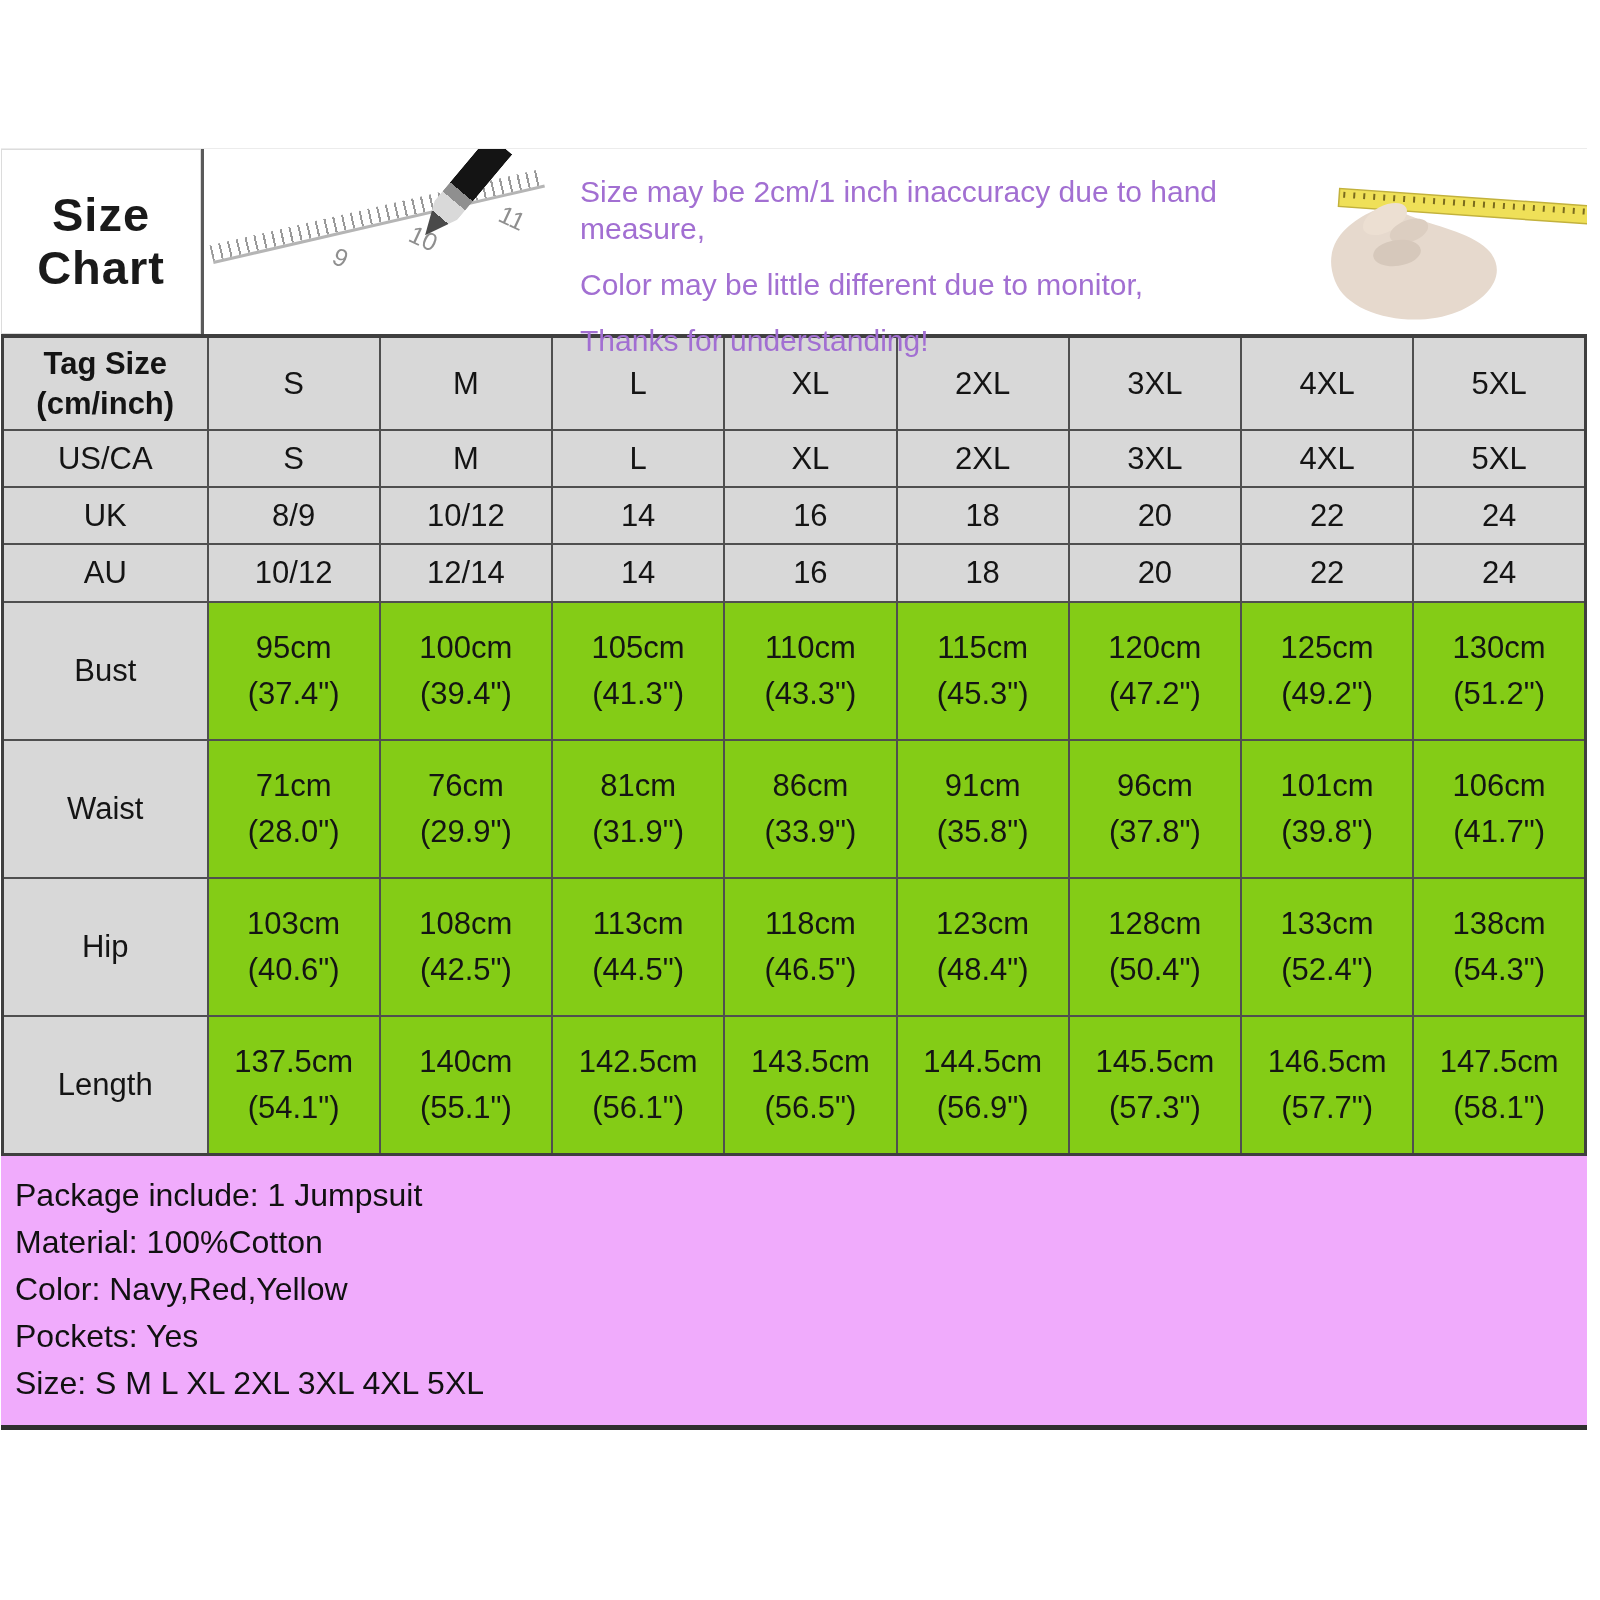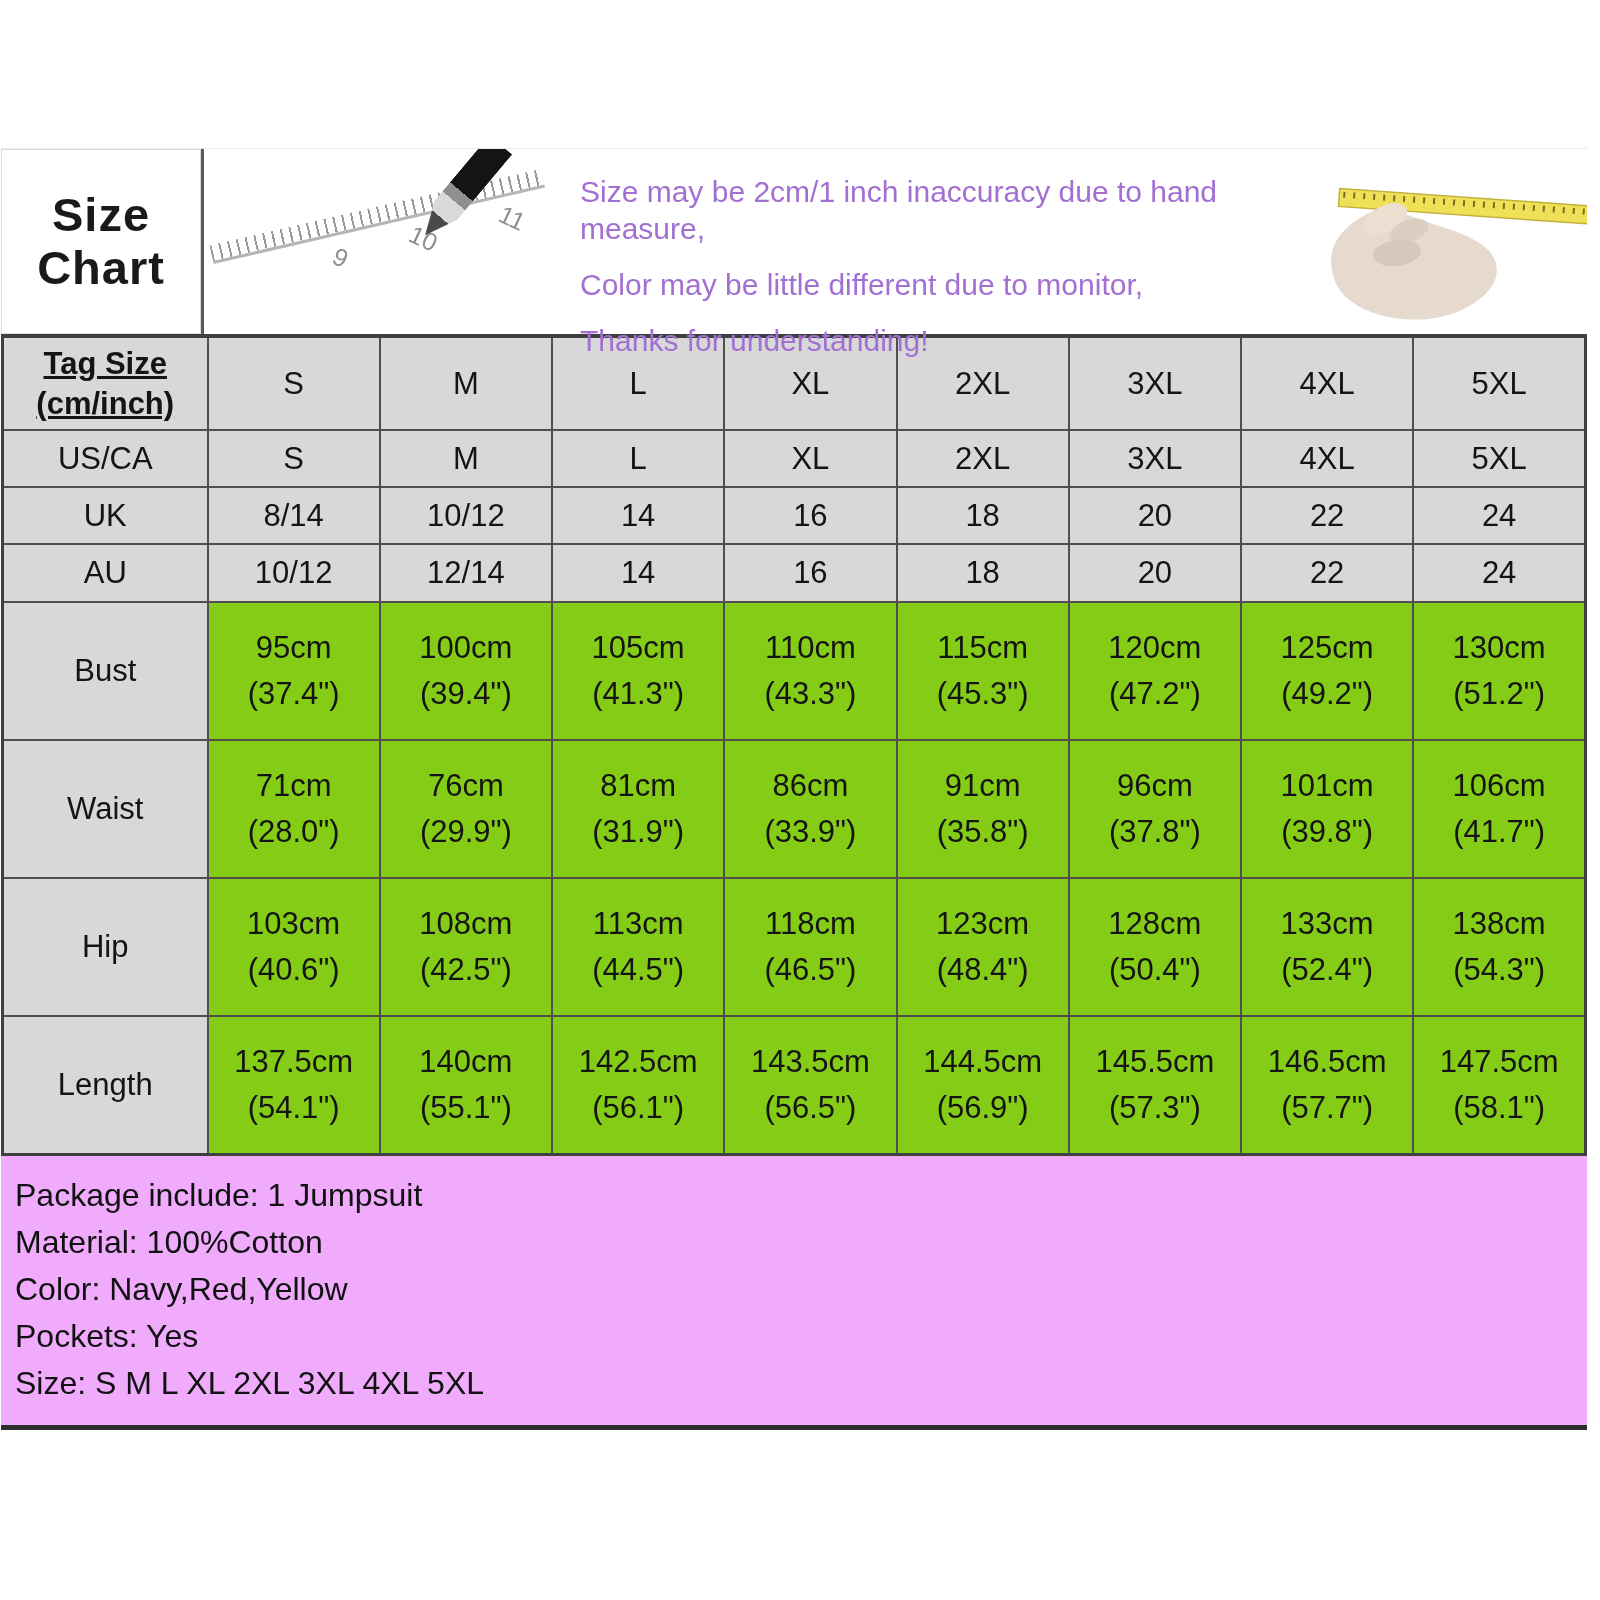--- a/index.html
+++ b/index.html
@@ -29,21 +29,21 @@
   .hand-art{position:relative;width:300px;height:185px;}
 
   
   table.size-table{border-collapse:collapse;table-layout:fixed;width:1586px;
                    border:3px solid #3f3f3f;border-top-width:4px;}
   .size-table td{border:2px solid #4f4f4f;background:#d8d8d8;text-align:center;vertical-align:middle;
                  font-size:31px;color:#141414;padding:0;overflow:hidden;}
   .size-table td.val{background:#84cc16;}
   .size-table td.val div{line-height:46px;}
   .size-table td.lbl div{line-height:40px;}
-  .red{color:#e02a2a;font-weight:700;text-decoration:underline;}
+  .red{color:#e02a2a;font-weight:700;}
 
   
   .footer{background:#f0abfc;border-bottom:5px solid #2f2f2f;padding:16px 10px 18px 14px;}
   .footer div{font-size:32px;line-height:47px;color:#111;}
 </style>
 </head>
 <body>
 
 <div class="page">
   <div class="content">
@@ -120,21 +120,21 @@
           <td>M</td>
           <td>L</td>
           <td>XL</td>
           <td>2XL</td>
           <td>3XL</td>
           <td>4XL</td>
           <td>5XL</td>
         </tr>
         <tr style="height:57px">
           <td class="lbl">UK</td>
-          <td>8/14</td>
+          <td>8/9</td>
           <td>10/12</td>
           <td>14</td>
           <td>16</td>
           <td>18</td>
           <td>20</td>
           <td>22</td>
           <td>24</td>
         </tr>
         <tr style="height:58px">
           <td class="lbl">AU</td>

